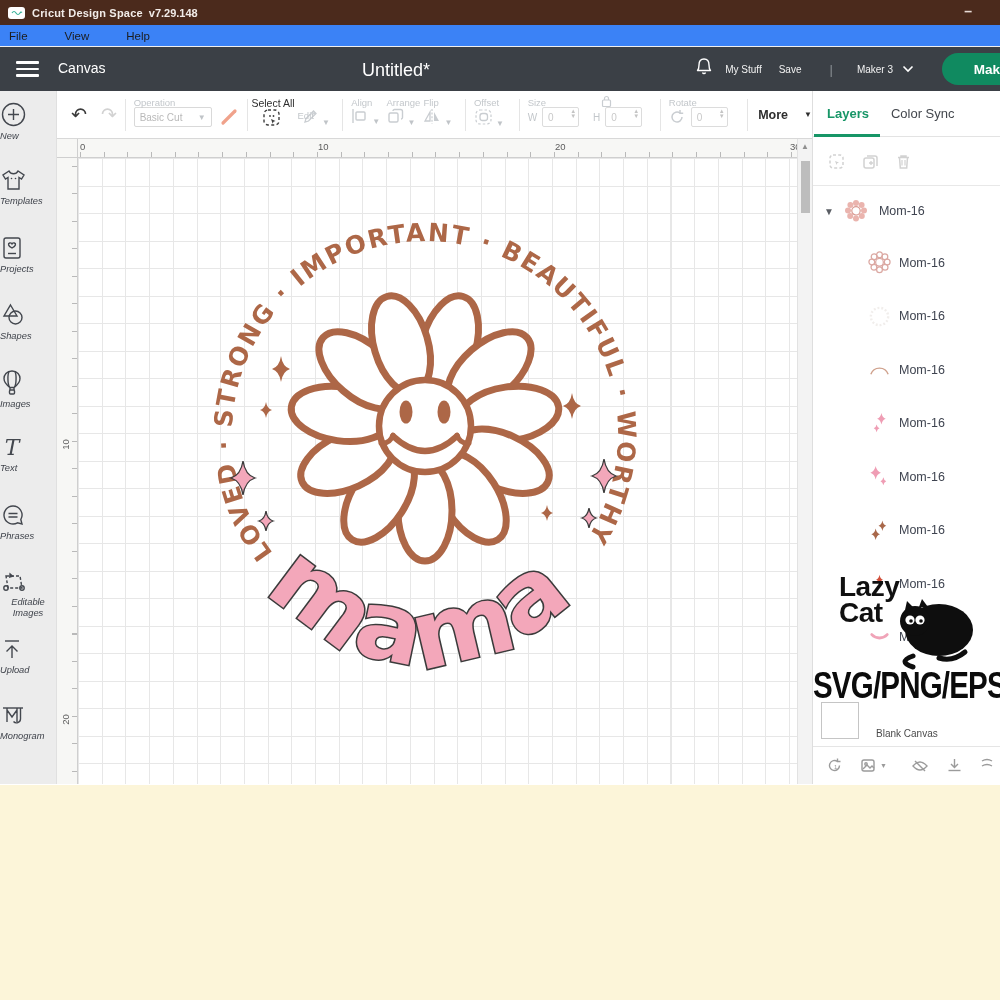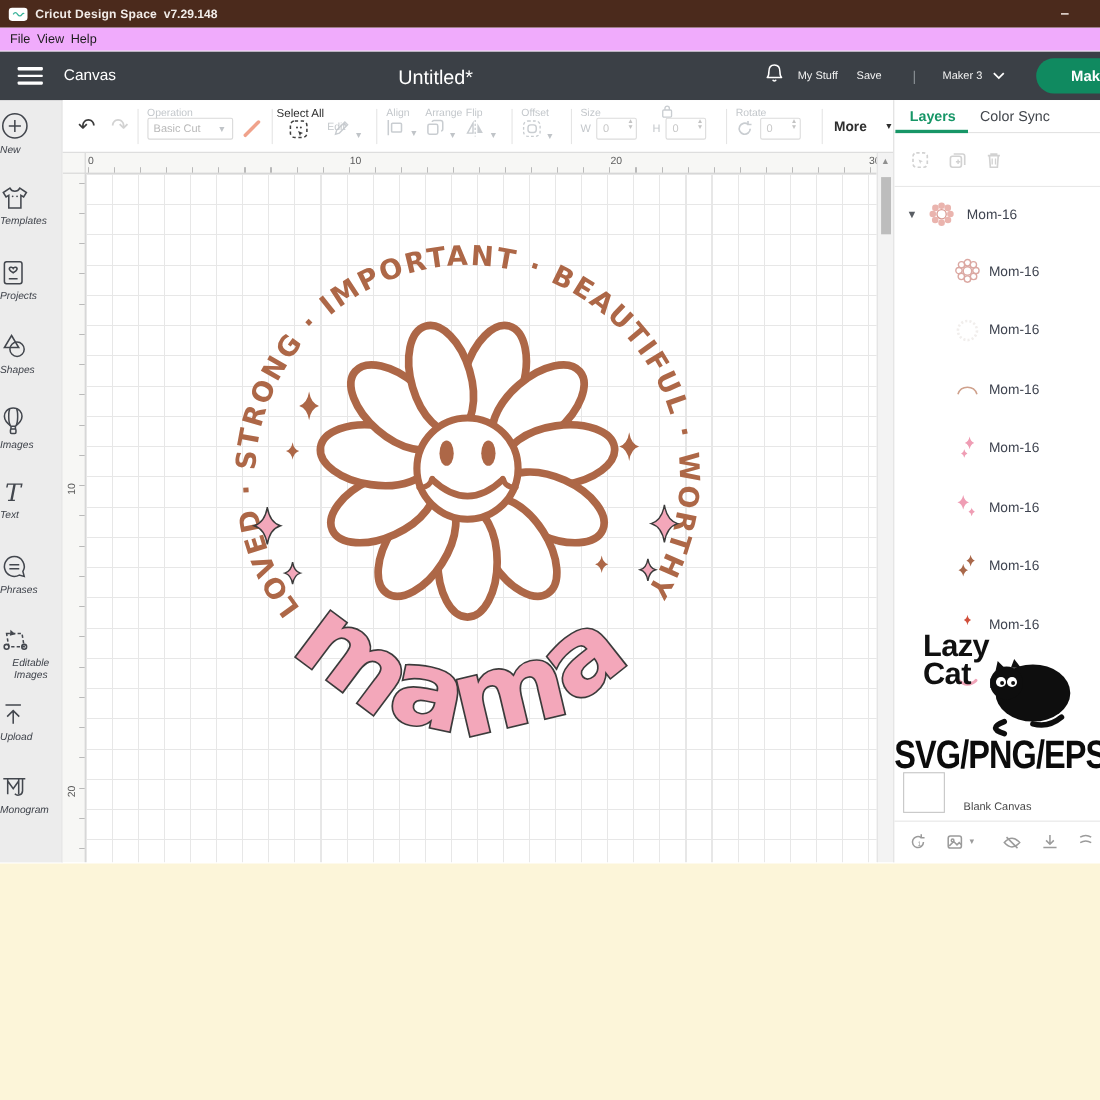--- a/index.html
+++ b/index.html
@@ -9,21 +9,21 @@
   .app { position:absolute; left:0; top:130; width:1000px; height:785px; background:#fff; }
 
   
   .titlebar { position:relative; height:25px; background:#4b2a1c; color:#f2ece8; display:flex; align-items:center; padding-left:8px; }
   .cricut-badge { width:17px; height:12px; background:#fff; border-radius:3px; margin-right:7px; display:flex; align-items:center; justify-content:center; }
   .titlebar .t-title { font-size:11px; font-weight:bold; letter-spacing:.2px; }
   .titlebar .t-version { font-size:11px; font-weight:bold; margin-left:6px; }
   .min-btn { position:absolute; right:28px; top:3px; color:#e8dcd6; font-size:14px; font-weight:bold; cursor:default; }
 
   
-  .menubar { height:22px; background:#f0abfc; display:flex; align-items:center; gap:6px; padding-left:9px; border-bottom:1px solid #f0f0f0; }
+  .menubar { height:22px; background:#3b82f6; display:flex; align-items:center; gap:37px; padding-left:9px; border-bottom:1px solid #f0f0f0; }
   .menubar span { font-size:11.5px; color:#1c1c1c; }
 
   
   .header { position:relative; height:44px; background:#3b4046; color:#fff; }
   .hamburger { position:absolute; left:16px; top:14px; width:23px; height:16px; display:flex; flex-direction:column; justify-content:space-between; cursor:pointer; }
   .hamburger i { height:2.6px; background:#fff; border-radius:1px; }
   .h-canvas { position:absolute; left:58px; top:13px; font-size:14px; }
   .h-title { position:absolute; left:362px; top:13px; font-size:18px; }
   .h-right { position:absolute; right:0; top:0; height:44px; display:flex; align-items:center; }
   .h-right .txt { font-size:10px; color:#f2f2f2; }
@@ -70,21 +70,21 @@
   .gridbg { position:absolute; left:21px; top:19px; right:15px; bottom:0; background:#fff;
     background-image:repeating-linear-gradient(to right, #e7e7e7 0 1px, transparent 1px 23.7px),
                      repeating-linear-gradient(to bottom, #e7e7e7 0 1px, transparent 1px 27.5px); }
   .vscroll { position:absolute; right:0; top:0; bottom:0; width:15px; background:#f3f3f3; border-left:1px solid #e2e2e2; z-index:3; }
   .vscroll .arr { position:absolute; top:3px; left:3px; font-size:8px; color:#8f8f8f; }
   .vscroll .thumb { position:absolute; top:22px; left:3px; width:9px; height:52px; background:#bdbdbd; }
   .design-svg { position:absolute; left:148px; top:55px; z-index:2; }
 
   
   .rpanel { width:188px; background:#fff; border-left:1px solid #dedede; position:relative; overflow:hidden; }
-  .rtabs { height:30px; border-bottom:1px solid #e3e3e3; display:flex; align-items:center; position:relative; }
+  .rtabs { height:46px; border-bottom:1px solid #e3e3e3; display:flex; align-items:center; position:relative; }
   .rtab { font-size:13px; cursor:pointer; }
   .rtab.active { color:#179667; font-weight:bold; margin-left:14px; }
   .rtab.idle { color:#43474d; margin-left:22px; }
   .rtab-underline { position:absolute; left:1px; bottom:-1px; width:66px; height:3px; background:#179667; }
   .ractions { height:49px; border-bottom:1px solid #e8e8e8; display:flex; align-items:center; gap:17px; padding-left:15px; }
   .ractions svg { stroke:#d2d2d2; fill:none; stroke-width:1.5; }
   .group-row { height:50px; display:flex; align-items:center; cursor:pointer; }
   .group-row .chev { margin-left:11px; color:#5a5e64; font-size:10px; }
   .group-row .gthumb { margin-left:9px; }
   .group-row .gname { margin-left:10px; font-size:12.5px; color:#3f4450; }

